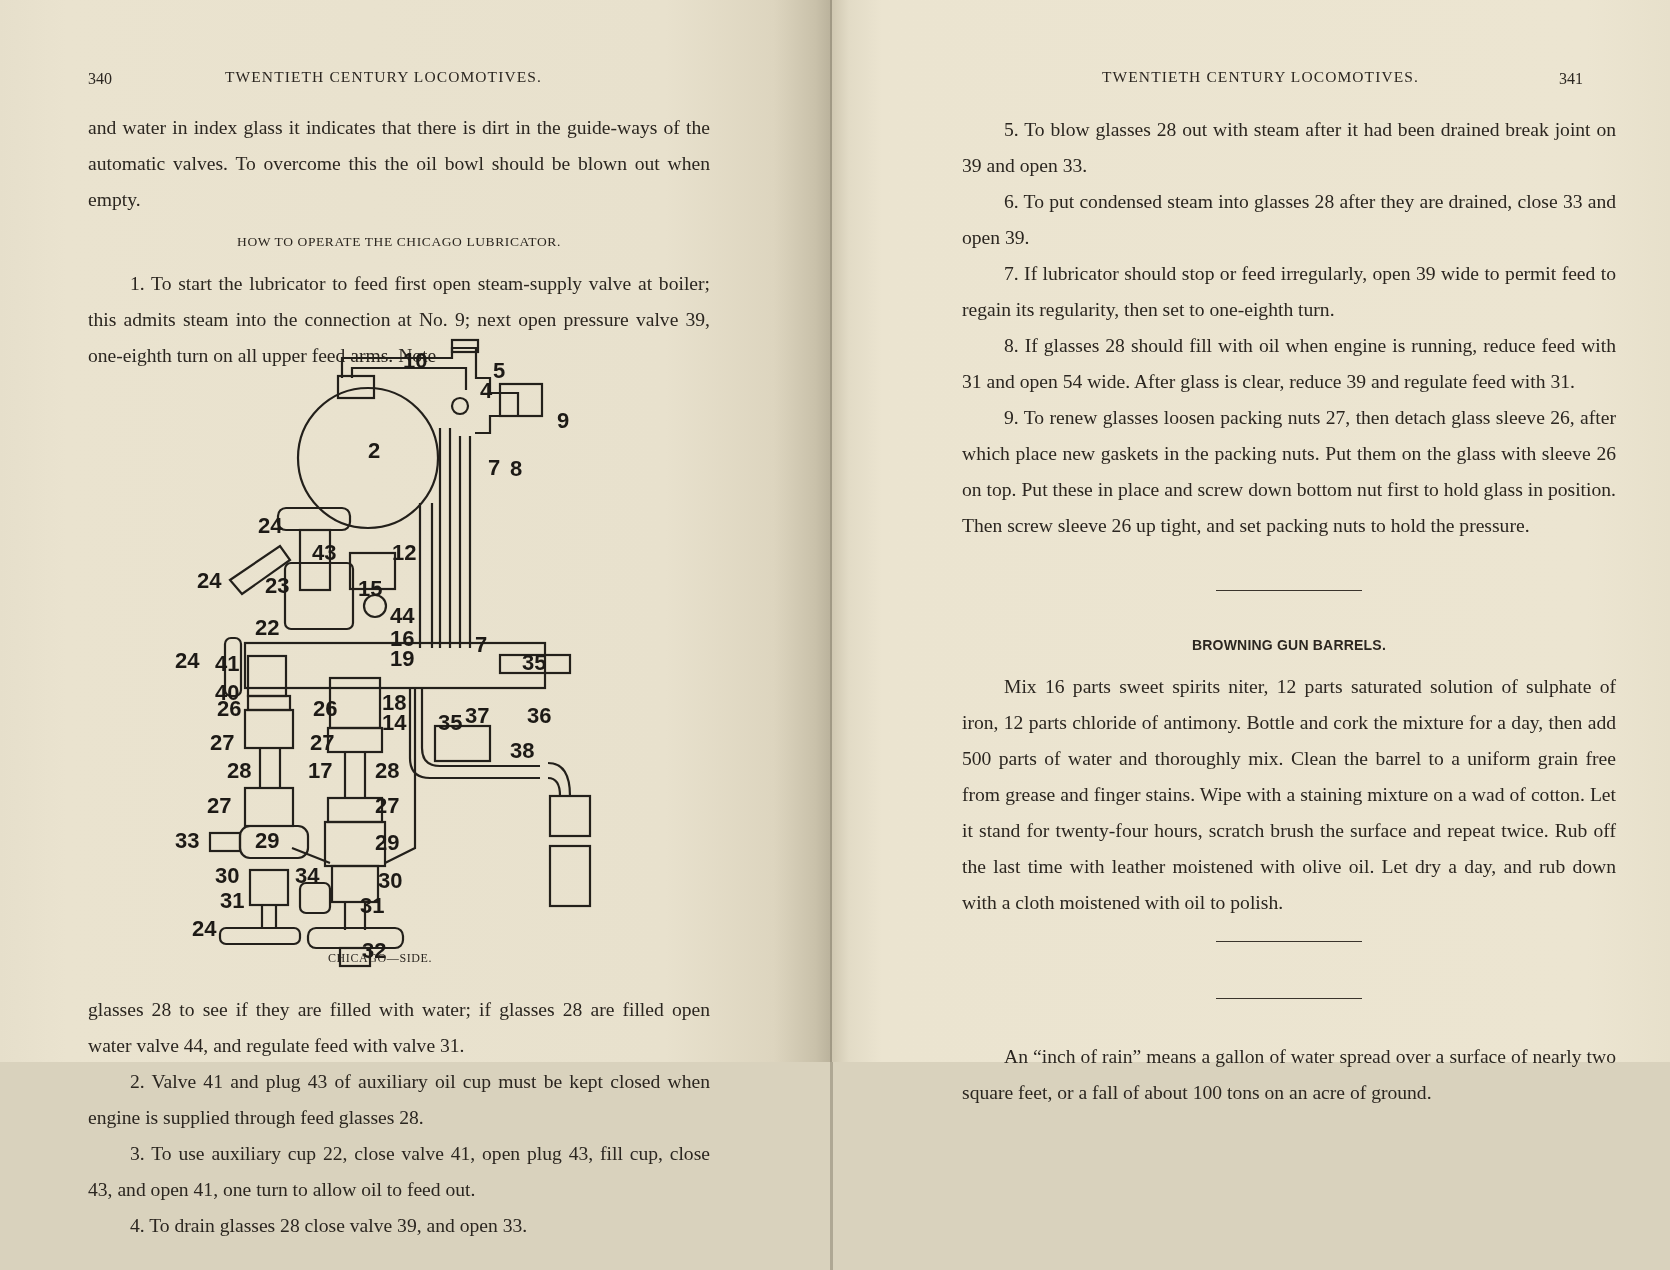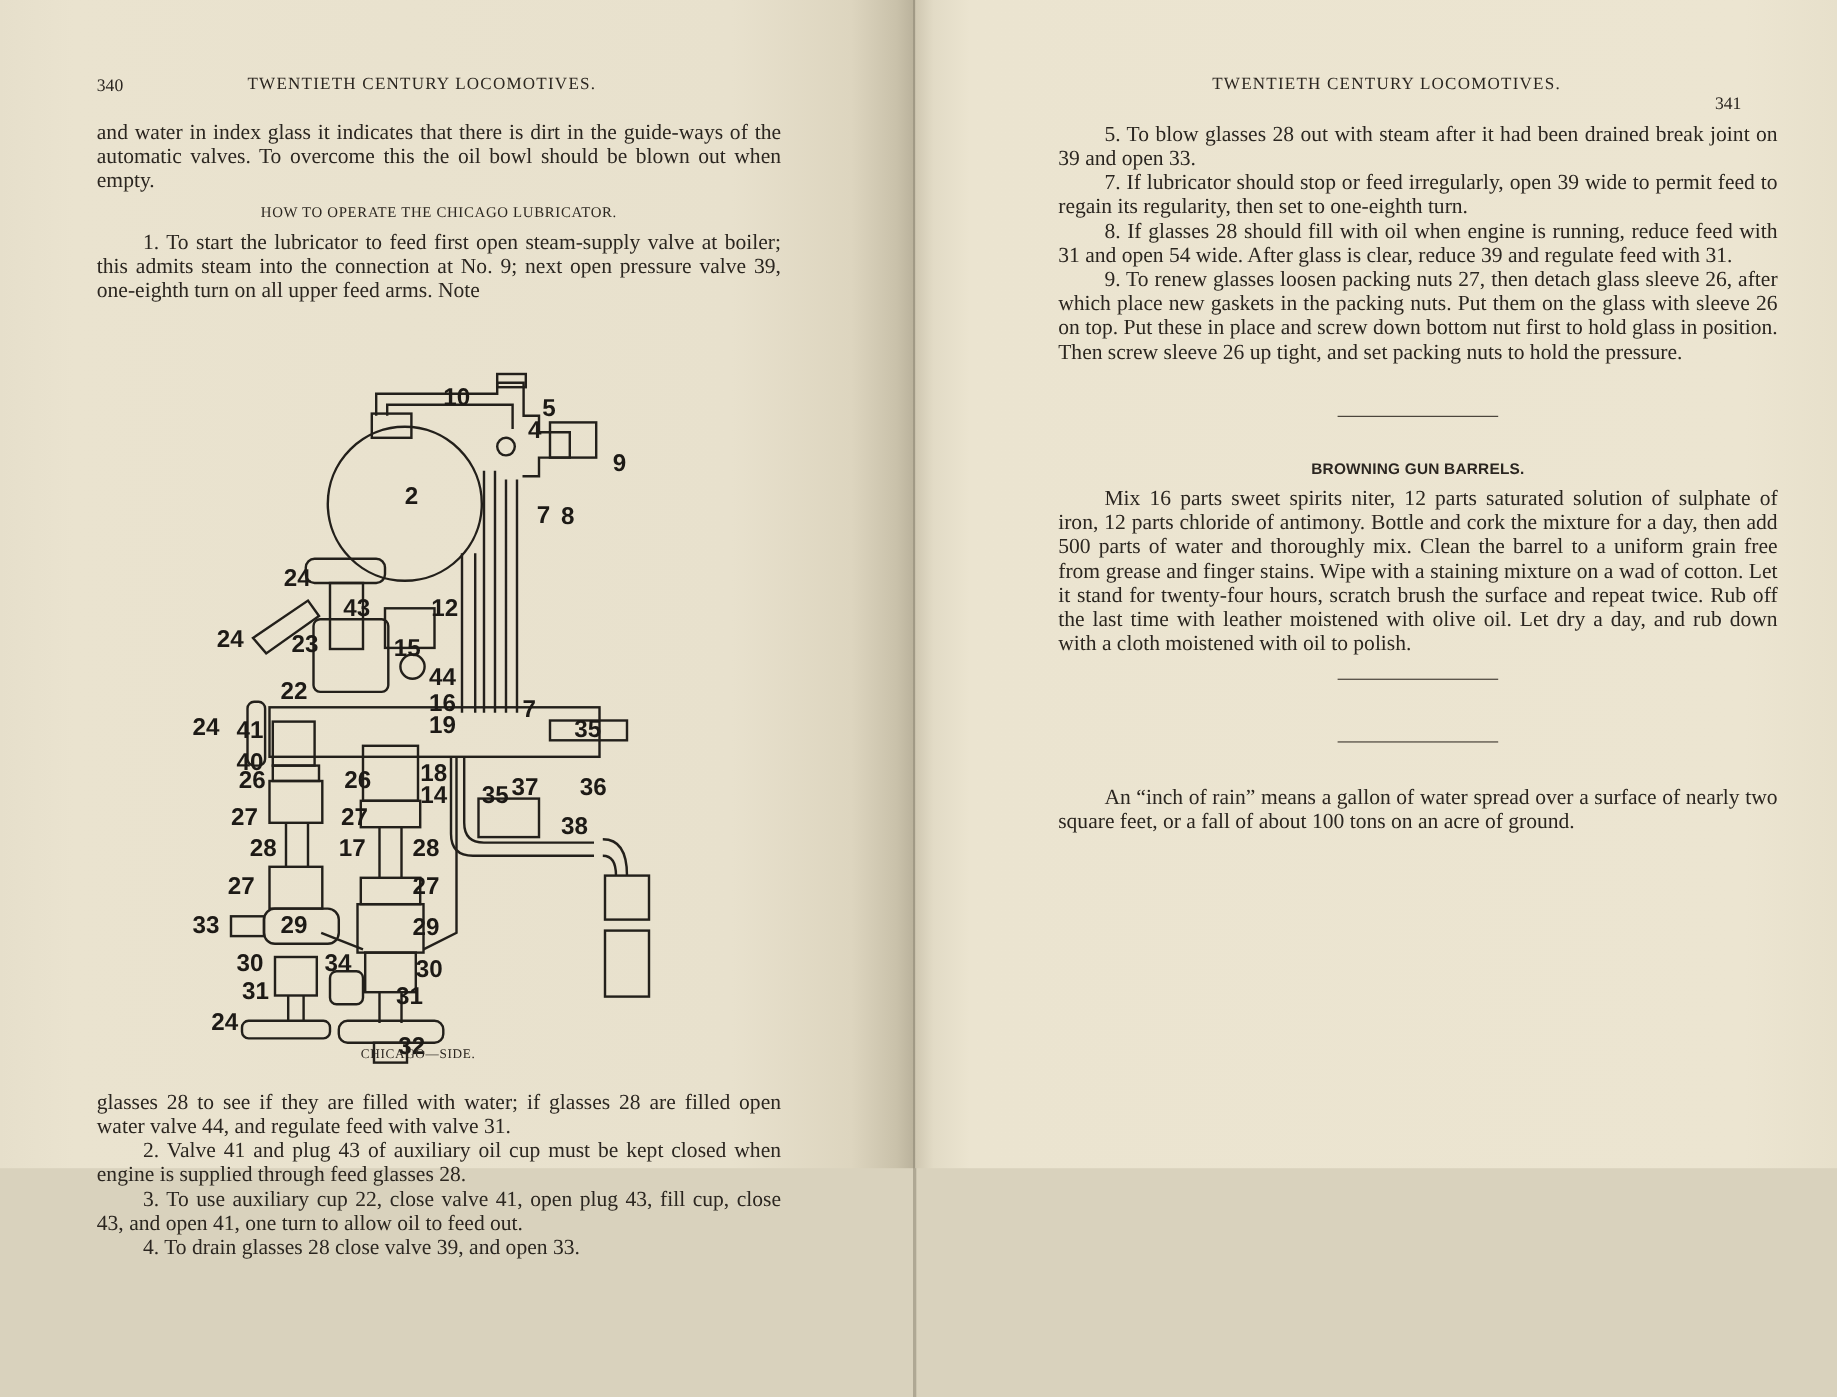--- a/index.html
+++ b/index.html
@@ -23,21 +23,21 @@
   .gutter {
     position:absolute; left:830px; top:0; width:3px; height:1270px;
     background:#8c8573; opacity:.55;
   }
   .running-head {
     position:absolute; top:68px; font-size:15.5px; letter-spacing:1.1px;
     font-variant:small-caps;
   }
   .folio { position:absolute; top:70px; font-size:16px; }
   .text-block {
-    position:absolute; font-size:19.6px; line-height:22px;
+    position:absolute; font-size:19.6px; line-height:36px;
     text-align:justify;
   }
   .text-block p { margin:0; }
   .indent { text-indent:42px; }
   .section-head {
     text-align:center; font-size:13.5px; letter-spacing:.6px; margin:6px 0 6px 0;
   }
   .section-head.bold { font-weight:bold; font-family:"Liberation Sans","DejaVu Sans",sans-serif; font-size:14px; letter-spacing:.2px; }
   .rule { width:146px; height:1px; background:#3a342c; margin:0 auto; }
   .figure { position:absolute; left:170px; top:318px; width:470px; height:650px; }
@@ -179,24 +179,25 @@
     <p class="indent">2. Valve 41 and plug 43 of auxiliary oil cup must be kept closed when engine is supplied through feed glasses 28.</p>
     <p class="indent">3. To use auxiliary cup 22, close valve 41, open plug 43, fill cup, close 43, and open 41, one turn to allow oil to feed out.</p>
     <p class="indent">4. To drain glasses 28 close valve 39, and open 33.</p>
   </div>
 </div>
 
 <div class="gutter"></div>
 
 <div class="page page-right">
   <div class="running-head" style="left:270px;">TWENTIETH CENTURY LOCOMOTIVES.</div>
-  <div class="folio" style="left:727px;margin-top:16px;">341</div>
+  <div class="folio" style="left:727px;">341</div>
 
   <div class="text-block" style="left:130px; top:112px; width:654px;">
     <p class="indent">5. To blow glasses 28 out with steam after it had been drained break joint on 39 and open 33.</p>
+    <p class="indent">6. To put condensed steam into glasses 28 after they are drained, close 33 and open 39.</p>
     <p class="indent">7. If lubricator should stop or feed irregularly, open 39 wide to permit feed to regain its regularity, then set to one-eighth turn.</p>
     <p class="indent">8. If glasses 28 should fill with oil when engine is running, reduce feed with 31 and open 54 wide. After glass is clear, reduce 39 and regulate feed with 31.</p>
     <p class="indent">9. To renew glasses loosen packing nuts 27, then detach glass sleeve 26, after which place new gaskets in the packing nuts. Put them on the glass with sleeve 26 on top. Put these in place and screw down bottom nut first to hold glass in position. Then screw sleeve 26 up tight, and set packing nuts to hold the pressure.</p>
     <div style="height:46px;"></div>
     <div class="rule"></div>
     <div style="height:30px;"></div>
     <div class="section-head bold">BROWNING GUN BARRELS.</div>
     <p class="indent">Mix 16 parts sweet spirits niter, 12 parts saturated solution of sulphate of iron, 12 parts chloride of antimony. Bottle and cork the mixture for a day, then add 500 parts of water and thoroughly mix. Clean the barrel to a uniform grain free from grease and finger stains. Wipe with a staining mixture on a wad of cotton. Let it stand for twenty-four hours, scratch brush the surface and repeat twice. Rub off the last time with leather moistened with olive oil. Let dry a day, and rub down with a cloth moistened with oil to polish.</p>
     <div style="height:20px;"></div>
     <div class="rule"></div>

